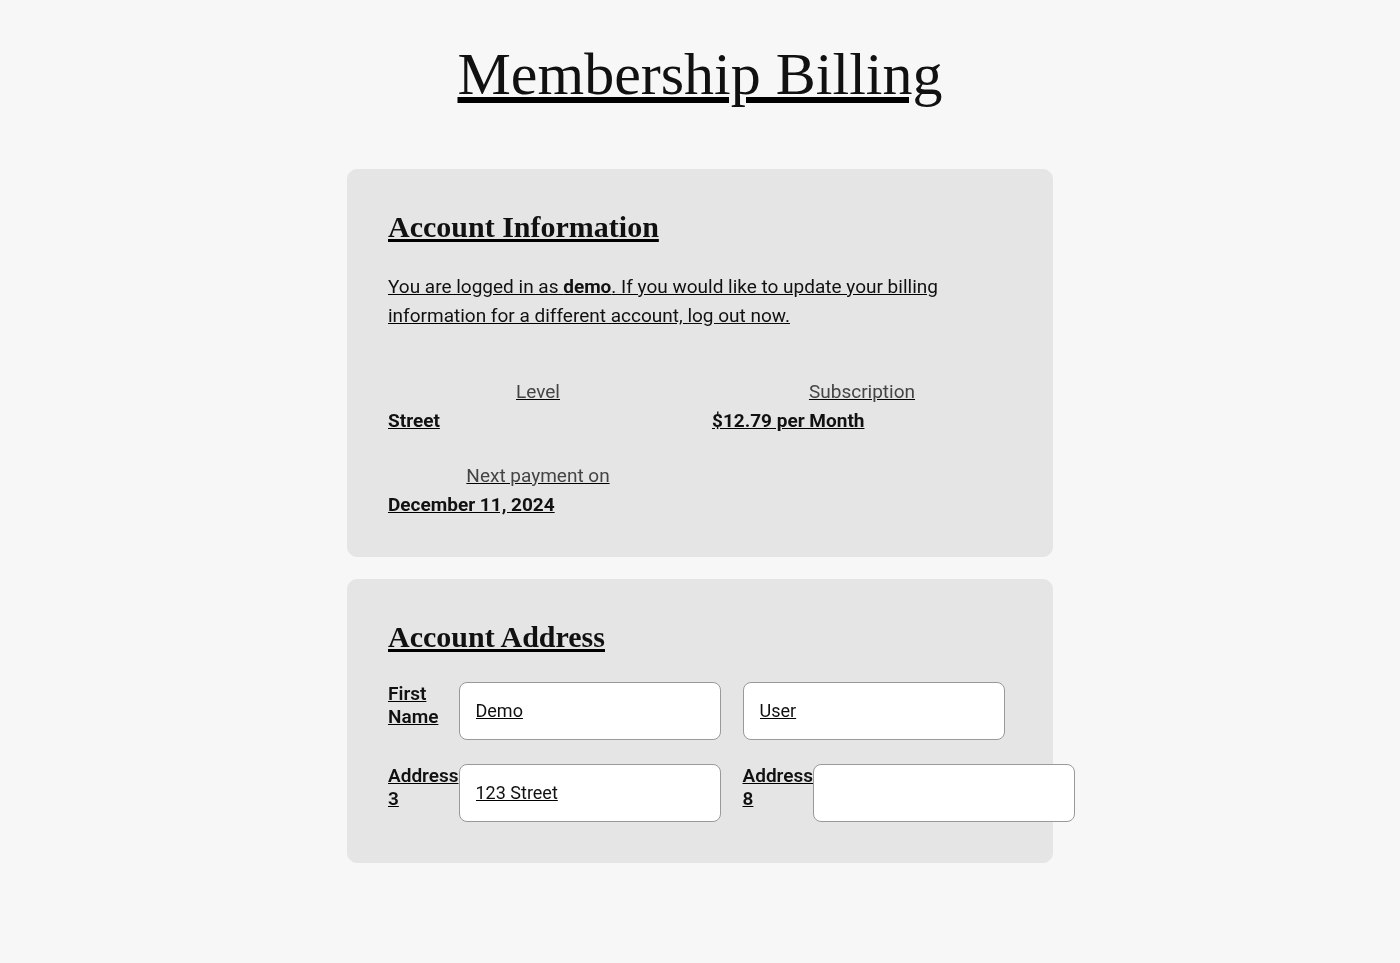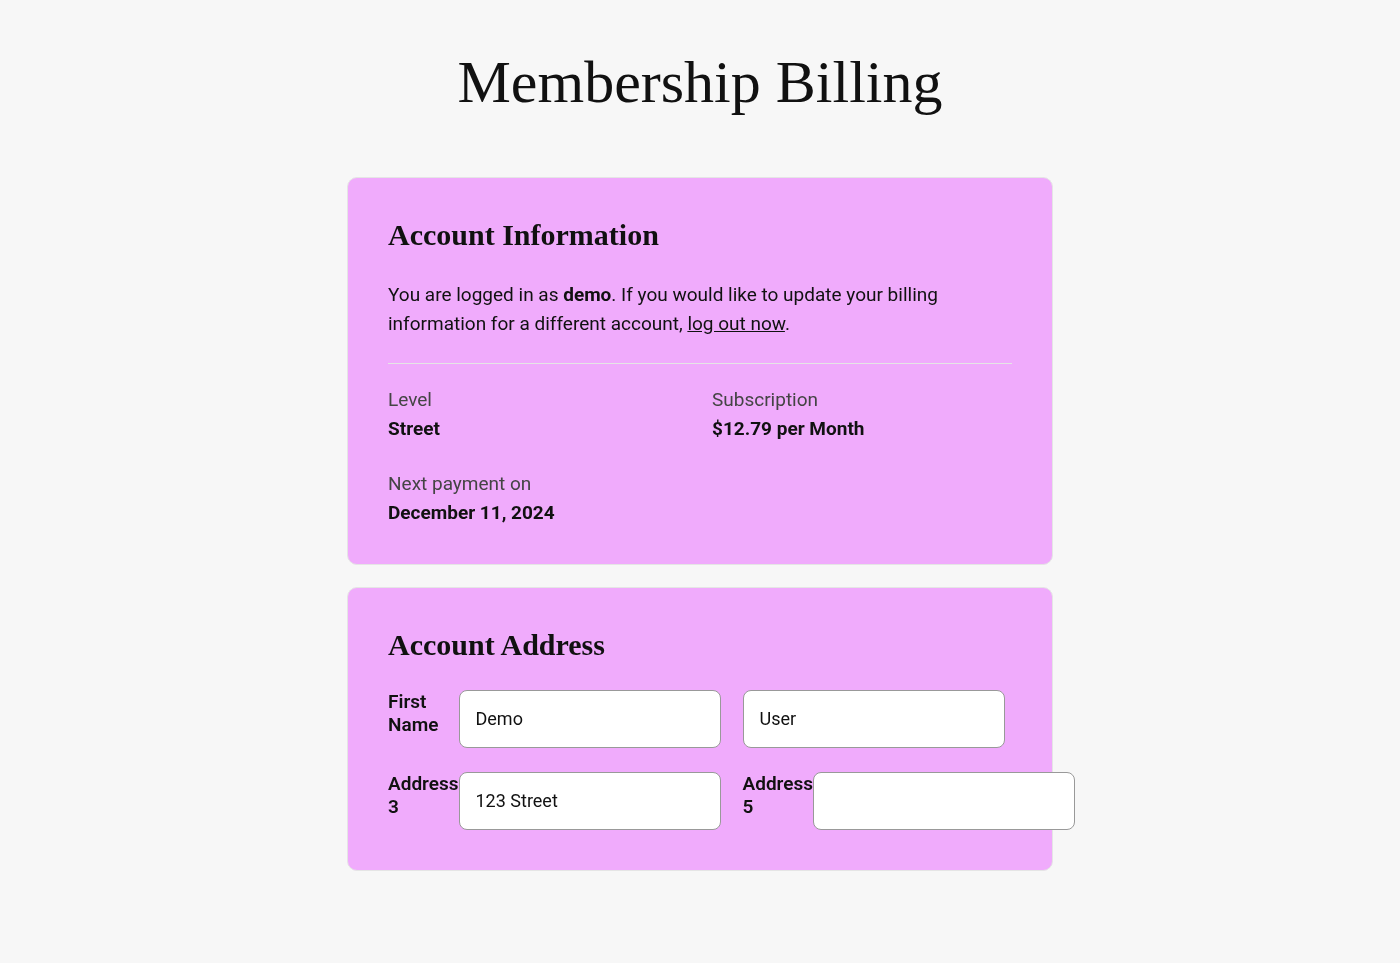--- a/index.html
+++ b/index.html
@@ -10,34 +10,35 @@
     
     body {
       background-color: #f7f7f7;
       font-family: -apple-system, BlinkMacSystemFont, "Segoe UI", Roboto, Helvetica, Arial, sans-serif;
       color: #000;
       padding: 40px 20px;
     }
     
     .container {
       max-width: 940px;
-      margin: 8px auto;
+      margin: 0 auto;
+      text-decoration: underline;
     }
     
     .page-title {
       font-family: Georgia, "Times New Roman", serif;
       font-size: 60px;
       font-weight: 400;
       text-align: center;
       margin-bottom: 60px;
       color: #111;
     }
     
     .card {
-      background-color: #f0abfc;
+      background-color: #e5e5e5;
       border: 1px solid #e5e5e5;
       border-radius: 10px;
       padding: 40px;
       margin: 0 auto 22px auto;
       max-width: 706px;
     }
     
     .card-title {
       font-family: Georgia, "Times New Roman", serif;
       font-size: 30px;
@@ -71,20 +72,21 @@
     .info-grid {
       display: grid;
       grid-template-columns: 1fr 1fr;
       gap: 32px 24px;
     }
     
     .info-item-label {
       font-size: 19px;
       color: #444;
       margin-bottom: 6px;
+      text-align: center;
     }
     
     .info-item-value {
       font-size: 19px;
       font-weight: 700;
       color: #111;
     }
     
     .form-grid {
       display: grid;
@@ -160,19 +162,19 @@
       <div class="form-field">
         <input type="text" class="form-input" value="User" style="">
       </div>
 
       <div class="form-field">
         <label class="form-label">Address 3</label>
         <input type="text" class="form-input" value="123 Street" style="">
       </div>
 
       <div class="form-field">
-        <label class="form-label">Address 5</label>
+        <label class="form-label">Address 8</label>
         <input type="text" class="form-input" value="" style="">
       </div>
     </div>
   </div>
 
 </div>
 
 </body></html>

